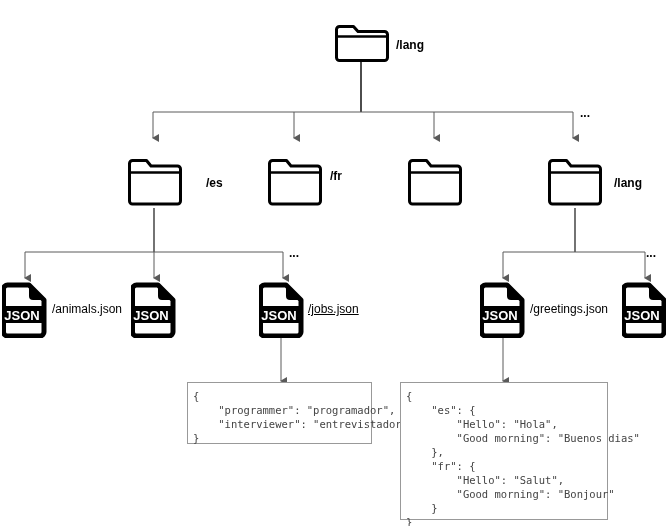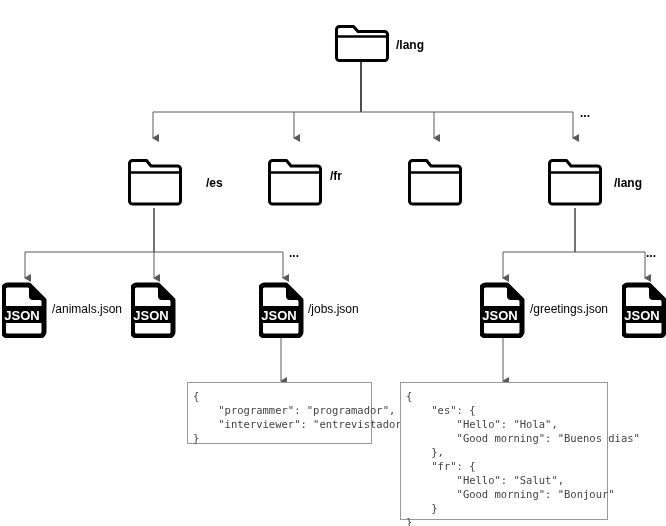--- a/index.html
+++ b/index.html
@@ -176,21 +176,21 @@
   <div class="file-label" style="left:181px; top:303px;"></div>
 
   <div class="node" style="left:259px; top:281px;">
     <svg width="46" height="57" viewBox="0 0 46 57">
       <path d="M5.5,4 h21.5 l15,15 v32 a4,4 0 0 1 -4,4 h-32.5 a4,4 0 0 1 -4,-4 v-43 a4,4 0 0 1 4,-4 z" fill="#ffffff" stroke="#000000" stroke-width="5" stroke-linejoin="round"></path>
       <path d="M27,4 v11 a4,4 0 0 0 4,4 h11 z" fill="#000000"></path>
       <rect x="0" y="25" width="40" height="17" fill="#000000"></rect>
       <text x="20" y="38.5" text-anchor="middle" fill="#ffffff" font-family="Liberation Sans, sans-serif" font-size="13" font-weight="bold">JSON</text>
     </svg>
   </div>
-  <div class="file-label" style="left:308px; top:303px;">/jobs.json</div>
+  <div class="file-label" style="left:308px; top:303px;text-decoration:underline;">/jobs.json</div>
 
   <div class="ellipsis" style="left:289px; top:247px;">...</div>
 
   <div class="node" style="left:480px; top:281px;">
     <svg width="46" height="57" viewBox="0 0 46 57">
       <path d="M5.5,4 h21.5 l15,15 v32 a4,4 0 0 1 -4,4 h-32.5 a4,4 0 0 1 -4,-4 v-43 a4,4 0 0 1 4,-4 z" fill="#ffffff" stroke="#000000" stroke-width="5" stroke-linejoin="round"></path>
       <path d="M27,4 v11 a4,4 0 0 0 4,4 h11 z" fill="#000000"></path>
       <rect x="0" y="25" width="40" height="17" fill="#000000"></rect>
       <text x="20" y="38.5" text-anchor="middle" fill="#ffffff" font-family="Liberation Sans, sans-serif" font-size="13" font-weight="bold">JSON</text>
     </svg>

